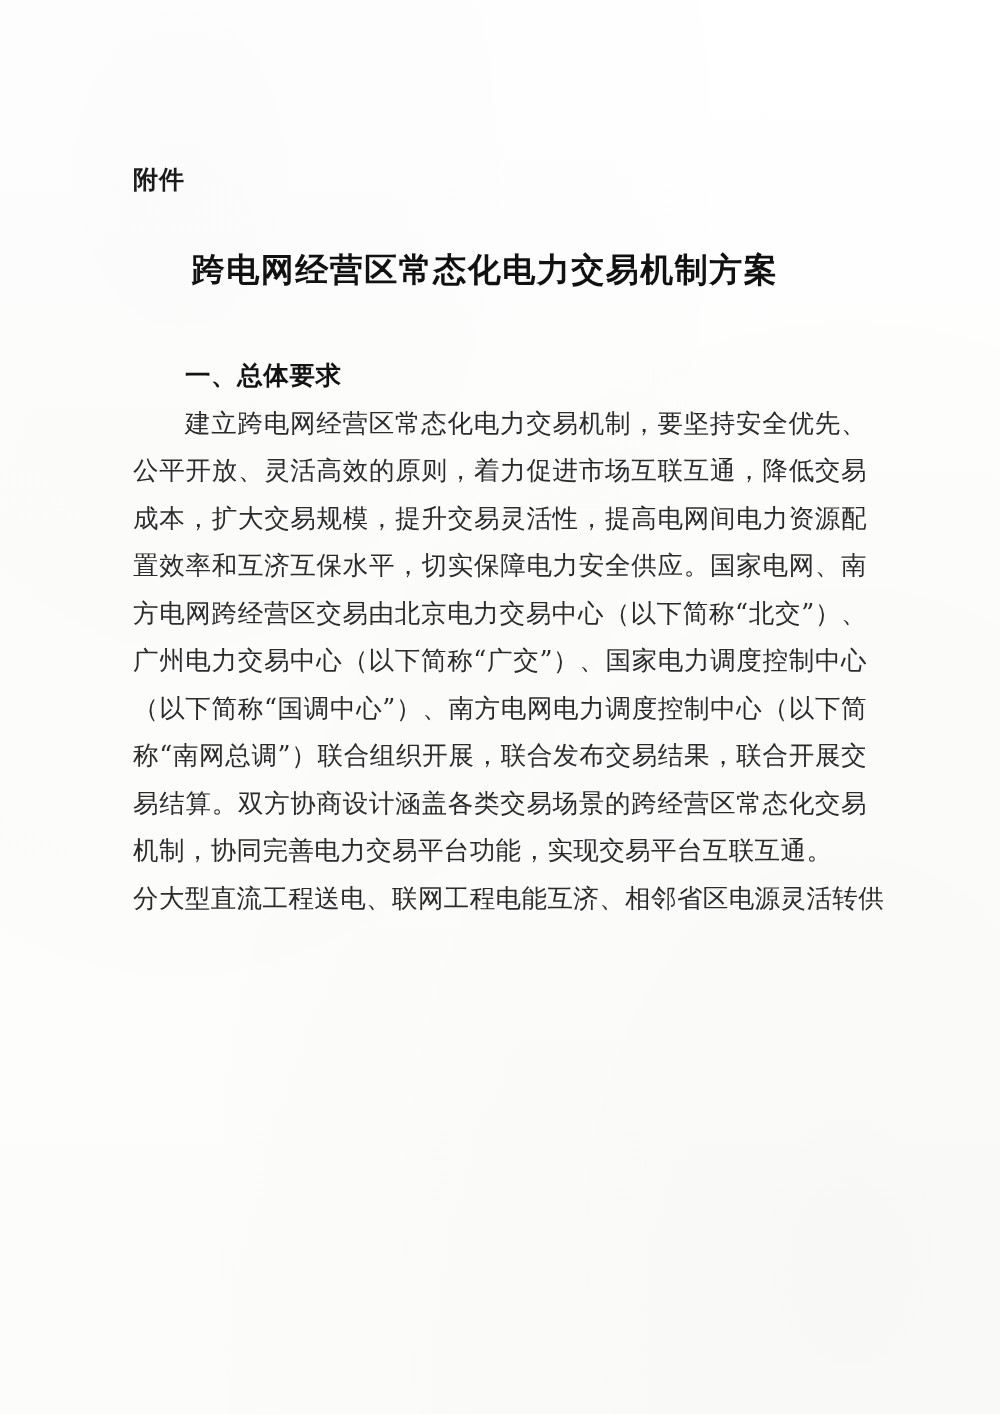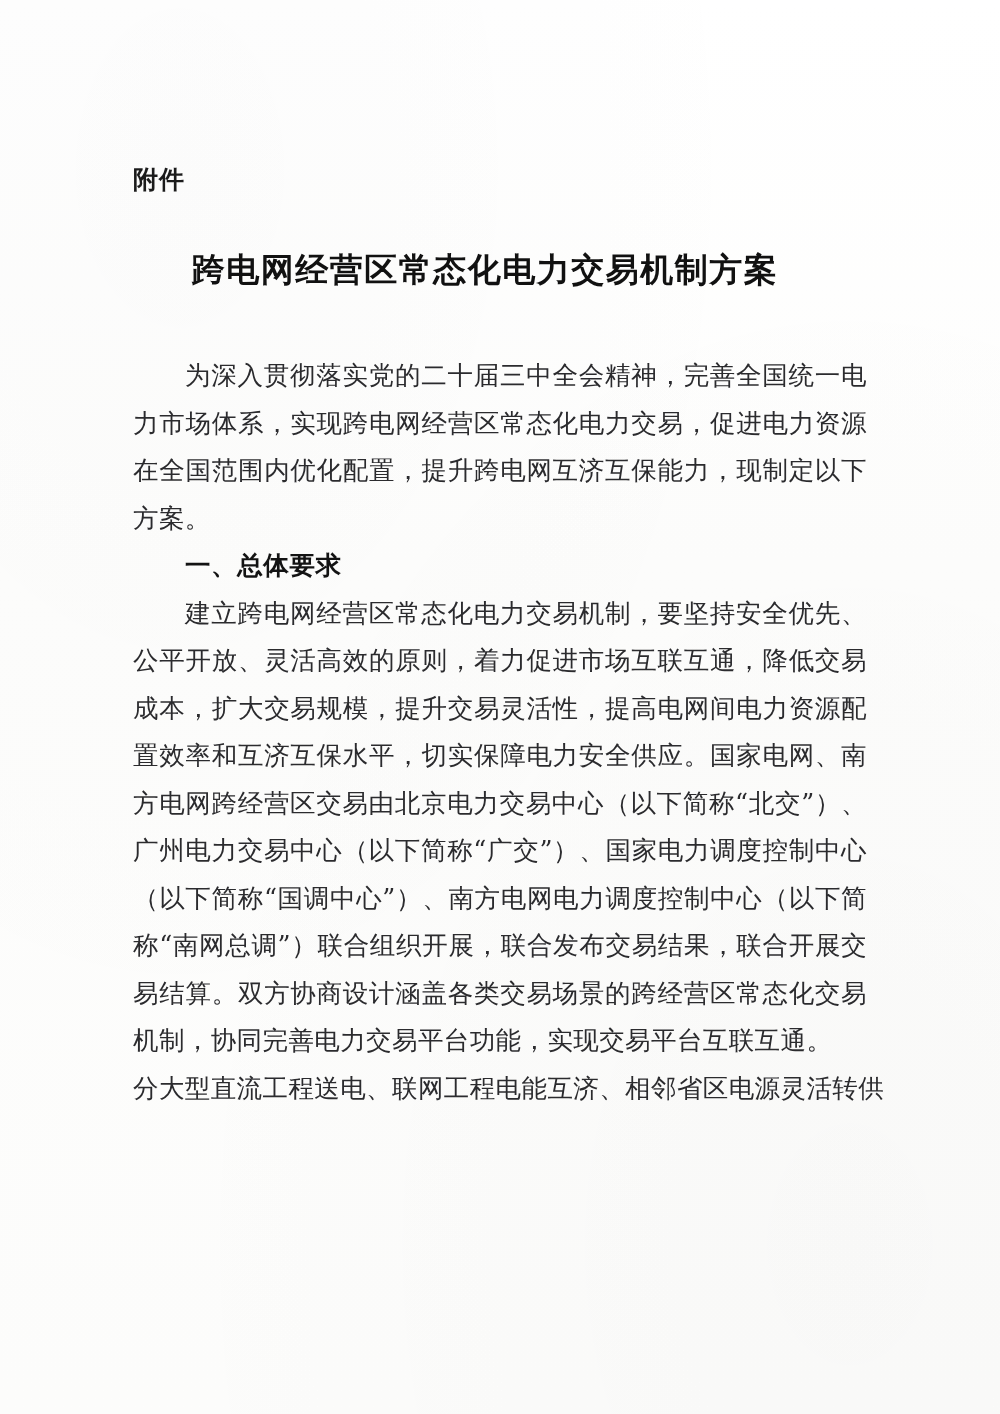--- a/index.html
+++ b/index.html
@@ -94,21 +94,20 @@
 
 <div class="page">
   <div class="scan-tint"></div>
 
   <div class="attach-label">附件</div>
 
   <div class="doc-title">跨电网经营区常态化电力交易机制方案</div>
 
   <div class="body-block" style="top: 352px;">
 
-    <p class="para">为深入贯彻落实党的二十届三中全会精神，完善全国统一电力市场体系，实现跨电网经营区常态化电力交易，促进电力资源在全国范围内优化配置，提升跨电网互济互保能力，现制定以下方案。</p>
 
     <p class="section-heading">一、总体要求</p>
 
     <p class="para">建立跨电网经营区常态化电力交易机制，要坚持安全优先、公平开放、灵活高效的原则，着力促进市场互联互通，降低交易成本，扩大交易规模，提升交易灵活性，提高电网间电力资源配置效率和互济互保水平，切实保障电力安全供应。国家电网、南方电网跨经营区交易由北京电力交易中心（以下简称“北交”）、广州电力交易中心（以下简称“广交”）、国家电力调度控制中心（以下简称“国调中心”）、南方电网电力调度控制中心（以下简称“南网总调”）联合组织开展，联合发布交易结果，联合开展交易结算。双方协商设计涵盖各类交易场景的跨经营区常态化交易机制，协同完善电力交易平台功能，实现交易平台互联互通。</p>
 
 
 
     <p class="clip-line">分大型直流工程送电、联网工程电能互济、相邻省区电源灵活转供</p>
 
   </div>

